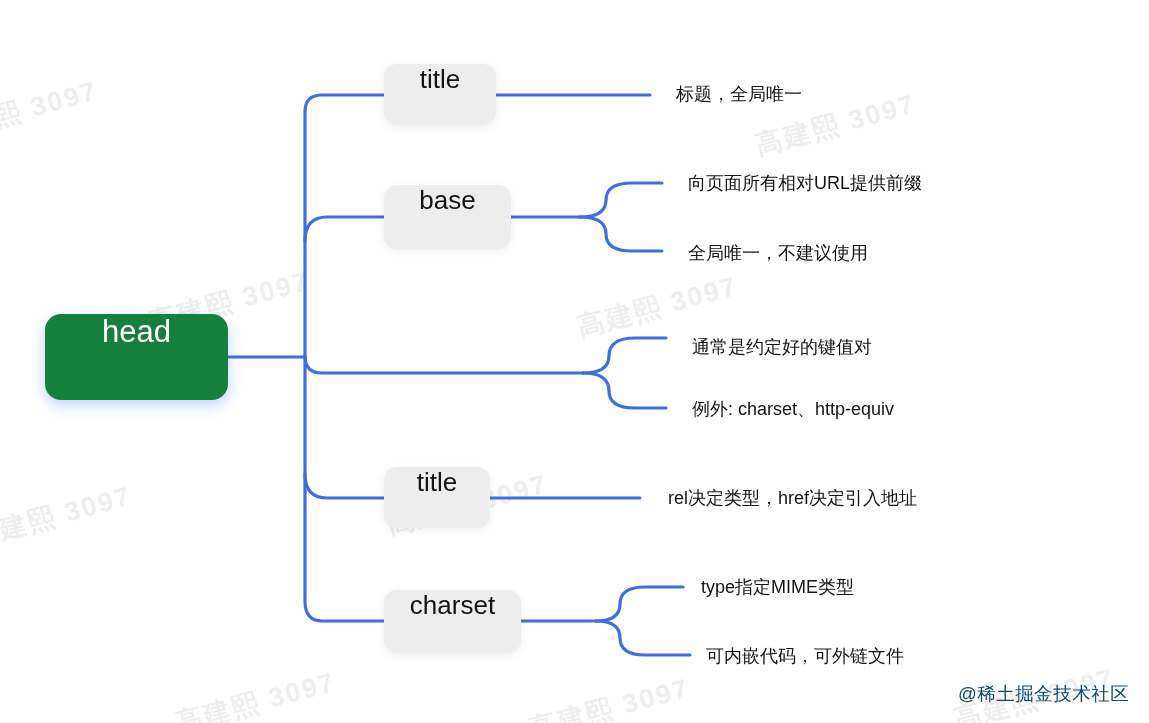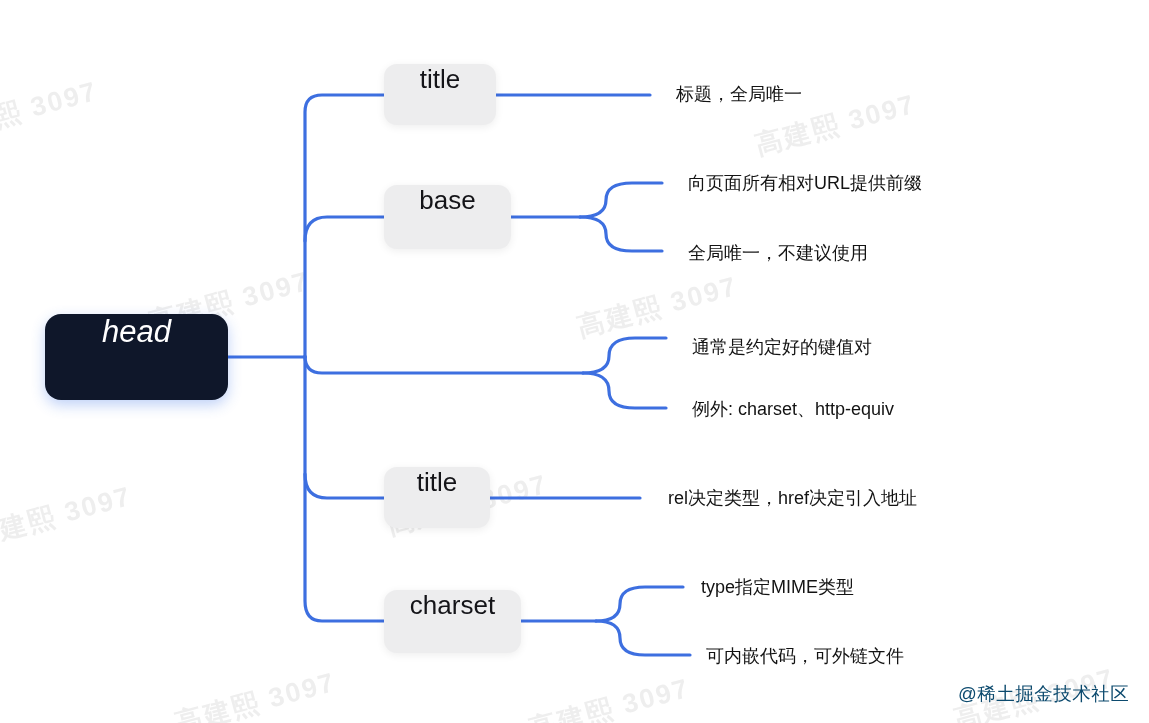--- a/index.html
+++ b/index.html
@@ -15,26 +15,25 @@
   .node{
     position:absolute;
     display:flex;align-items:flex-start;justify-content:center;
     background:#ededee;
     border-radius:13px;
     color:#141418;
     font-size:26px;font-weight:500;
     box-shadow:0 2px 8px rgba(0,0,0,0.07);
   }
   .node.root{
-    background:#0f172a;
+    background:#15803d;
     color:#ffffff;
     font-size:31px;
     border-radius:16px;
     box-shadow:0 5px 14px rgba(44,104,230,0.30);
-    font-style:italic;
   }
   .leaf{
     position:absolute;
     font-size:18px;font-weight:500;
     color:#131313;
     line-height:30px;
     white-space:nowrap;
   }
   .watermark{
     position:absolute;

